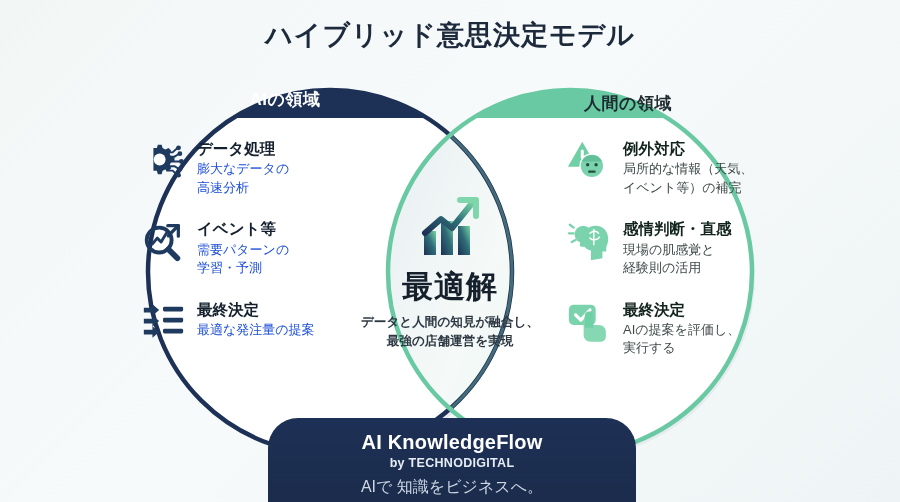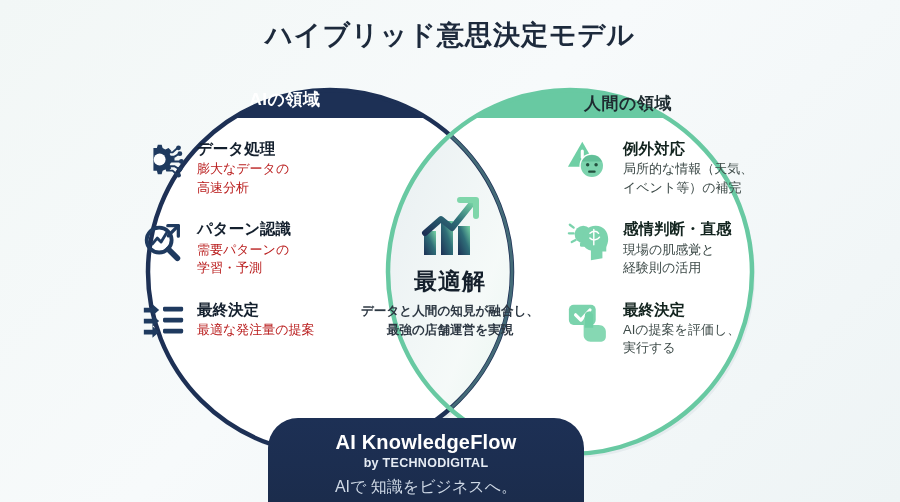--- a/index.html
+++ b/index.html
@@ -33,36 +33,36 @@
 
   
   .col{position:absolute;width:250px;}
   .col-left{left:140px;top:138px;}
   .col-right{left:566px;top:138px;}
 
   .item{display:flex;align-items:flex-start;gap:11px;margin-bottom:21px;}
   .item .ico{flex:0 0 auto;width:46px;height:46px;display:block;}
   .item .txt{padding-top:1px;}
   .item h3{margin:0 0 2px 0;font-size:15.5px;font-weight:700;color:#14202e;line-height:1.25;}
-  .item p{margin:0;font-size:13px;line-height:1.42;color:#b91c1c;}
+  .item p{margin:0;font-size:13px;line-height:1.42;color:#1d4ed8;}
   .col-right .item h3{color:#13241f;}
   .col-right .item p{color:#3d4a48;}
 
   
   .center{
     position:absolute;left:330px;top:192px;width:240px;
     text-align:center;
   }
   .center .cico{width:78px;height:70px;display:block;margin:0 auto 4px;}
-  .center h2{margin:0 0 5px 0;font-size:23px;font-weight:700;color:#15202c;letter-spacing:1px;}
+  .center h2{margin:0 0 5px 0;font-size:31px;font-weight:700;color:#15202c;letter-spacing:1px;}
   .center p{margin:0;font-size:12.6px;line-height:1.48;color:#2c3742;font-weight:600;}
 
   
   .footer{
-    position:absolute;left:268px;top:418px;width:316px;height:84px;
+    position:absolute;left:268px;top:418px;width:368px;height:84px;
     background:linear-gradient(180deg,#1d3055 0%,#1b2c4c 100%);
     border-radius:30px 30px 0 0;
     text-align:center;overflow:hidden;
   }
   .footer .brand{margin-top:13px;font-size:20px;font-weight:700;color:#ffffff;letter-spacing:.2px;}
   .footer .by{margin-top:2px;font-size:12.5px;font-weight:700;color:#e6ecf4;letter-spacing:.3px;}
   .footer .tag{margin-top:7px;font-size:16px;color:#cfd9e6;}
 </style>
 </head>
 <body>
@@ -165,21 +165,21 @@
 
     <div class="item">
       <svg class="ico" viewBox="0 0 48 48">
         <circle cx="20" cy="23" r="13" fill="none" stroke="#1f3a5f" stroke-width="4"></circle>
         <path d="M29.6 32.6 L39 42" stroke="#1f3a5f" stroke-width="6" stroke-linecap="round"></path>
         <path d="M13 27 L18 21 L22 25 L27.5 16" fill="none" stroke="#1f3a5f" stroke-width="3" stroke-linecap="round" stroke-linejoin="round"></path>
         <path d="M29 8 L40 8 L40 19" fill="none" stroke="#1f3a5f" stroke-width="3.4" stroke-linecap="round" stroke-linejoin="round"></path>
         <path d="M40 8 L29.5 18.5" stroke="#1f3a5f" stroke-width="3.4" stroke-linecap="round"></path>
       </svg>
       <div class="txt">
-        <h3>パターン認識</h3>
+        <h3>イベント等</h3>
         <p>需要パターンの<br>学習・予測</p>
       </div>
     </div>
 
     <div class="item">
       <svg class="ico" viewBox="0 0 48 48">
         <g fill="#1f3a5f">
           <path d="M4 9 H13 V5.5 L20 11.5 L13 17.5 V14 H4 Z"></path>
           <path d="M4 20.5 H13 V17 L20 23 L13 29 V25.5 H4 Z"></path>
           <path d="M4 32 H13 V28.5 L20 34.5 L13 40.5 V37 H4 Z"></path>

